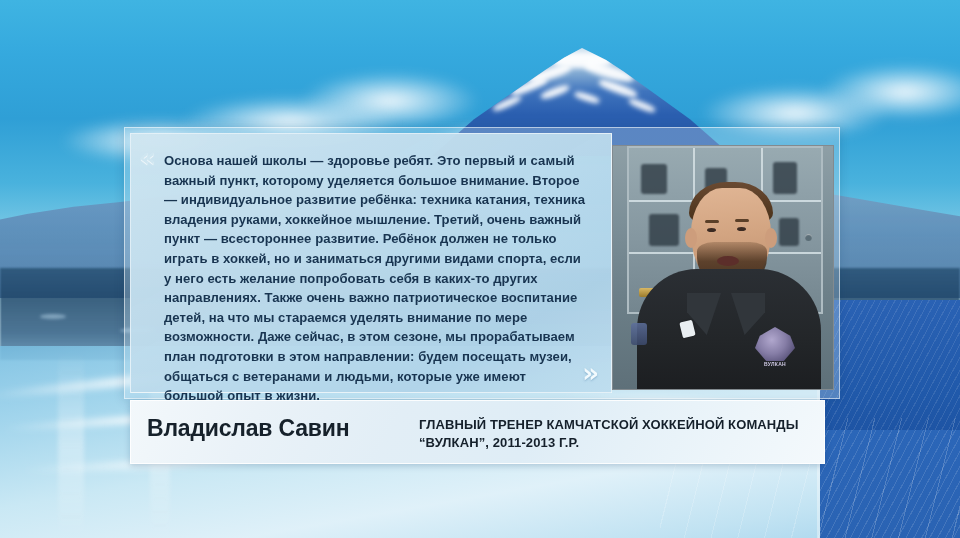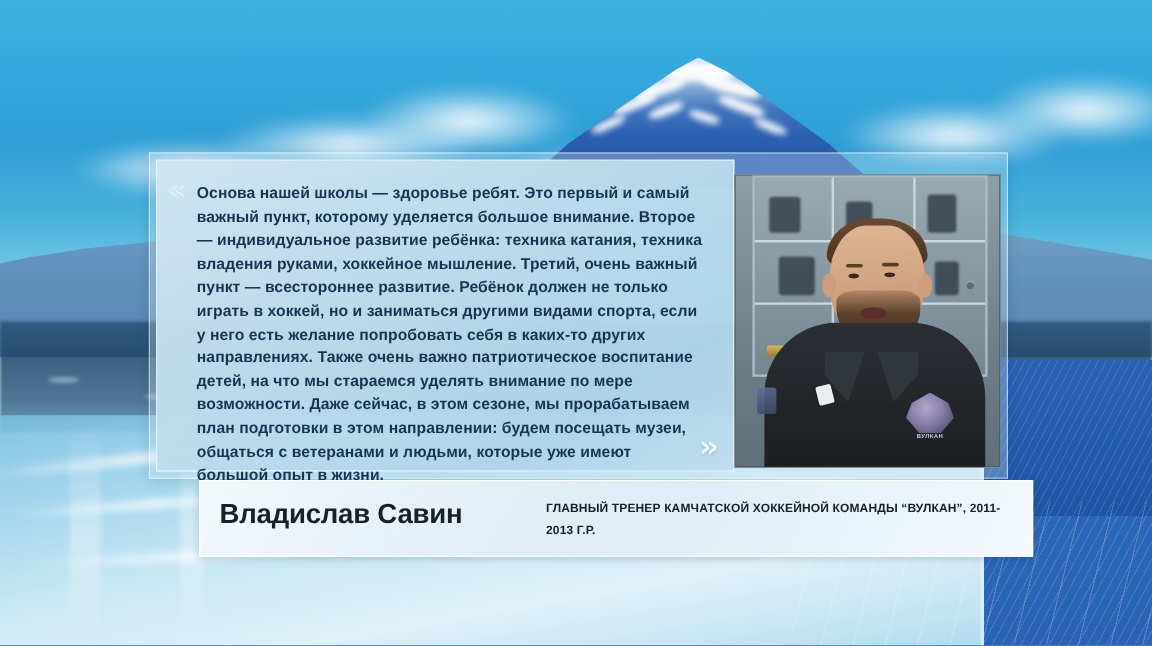--- a/index.html
+++ b/index.html
@@ -478,39 +478,38 @@
       #f3f8fb 0%,
       #eaf2f8 18%,
       #e2eef6 38%,
       #dfedf6 58%,
       #e9f3f9 78%,
       #f4f9fc 100%);
     border: 1px solid rgba(255,255,255,.85);
     box-shadow: 0 2px 6px rgba(20,60,100,.22);
     display: flex;
     align-items: center;
-    margin-left: 36px;
   }
   .speaker-name {
     position: absolute;
     left: 16px;
     top: 14px;
     width: 268px;
     font-size: 23px;
     font-weight: 700;
     color: #16212b;
     letter-spacing: -.2px;
     white-space: nowrap;
   }
   .speaker-title {
     position: absolute;
     left: 288px;
     top: 15px;
     width: 390px;
-    font-size: 10px;
+    font-size: 13px;
     line-height: 17.5px;
     font-weight: 700;
     color: #15202b;
     letter-spacing: .12px;
     text-transform: uppercase;
   }
 </style>
 </head>
 <body>
 

